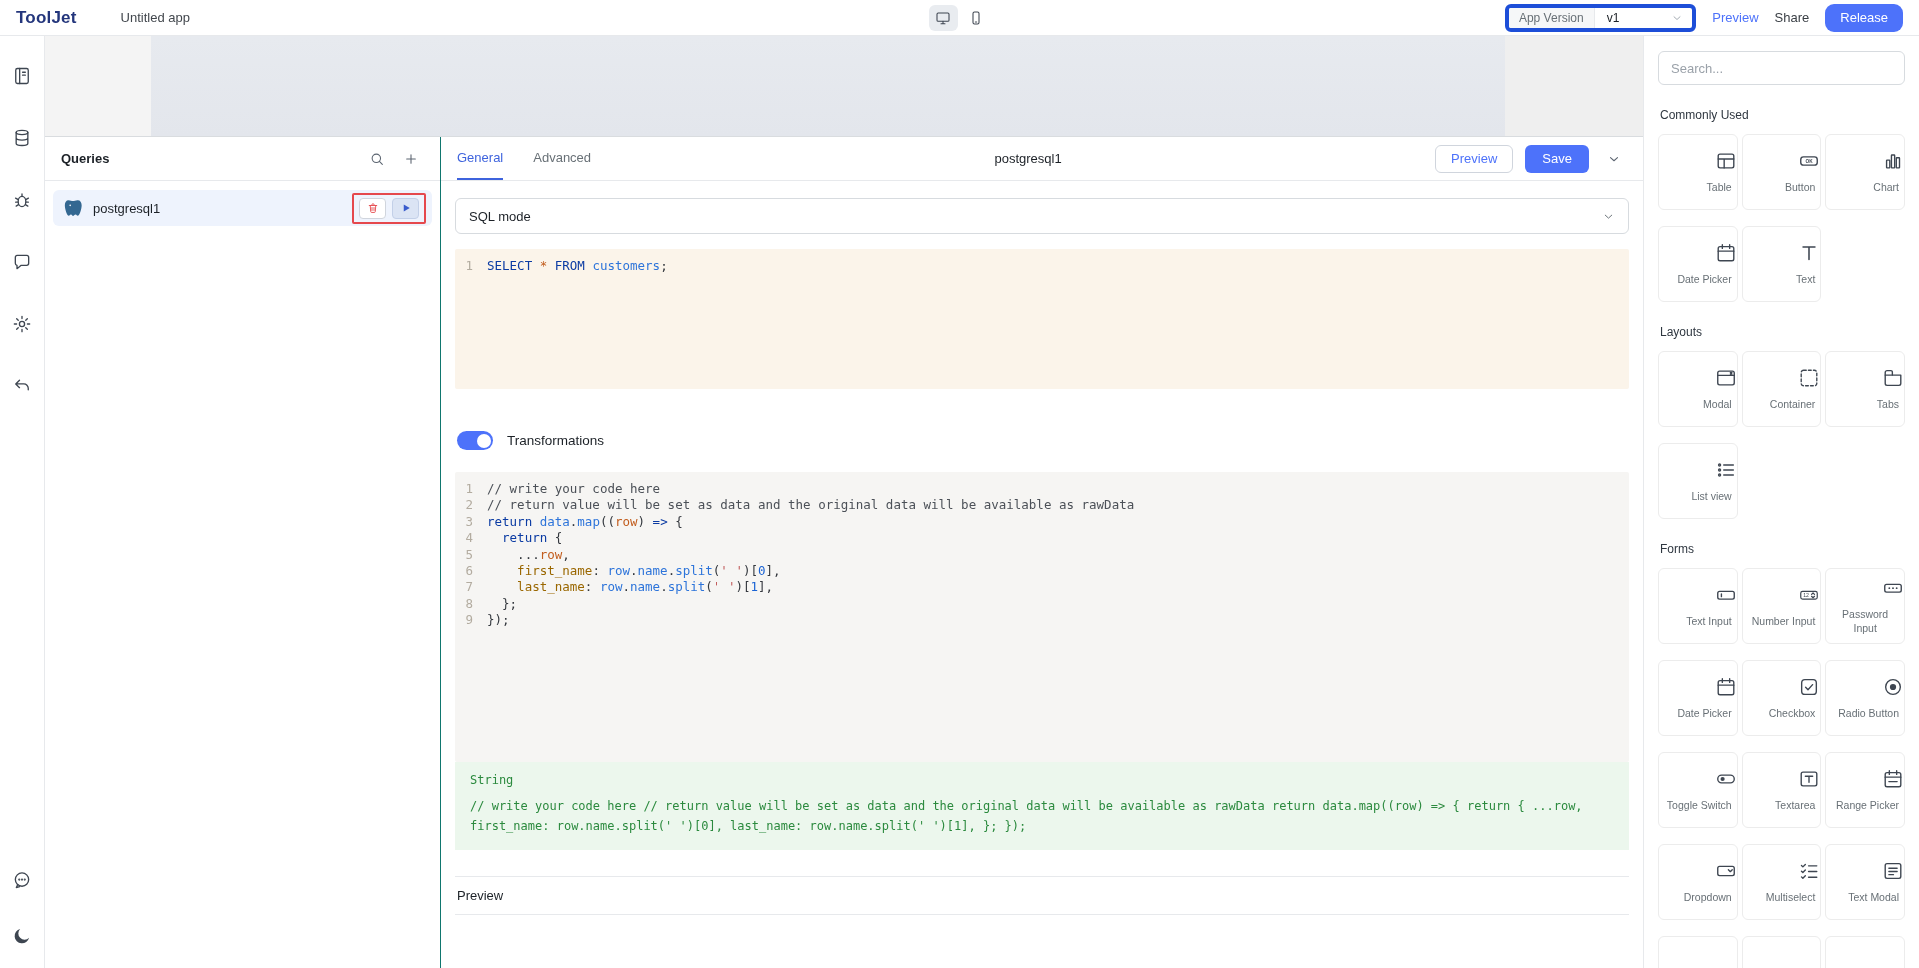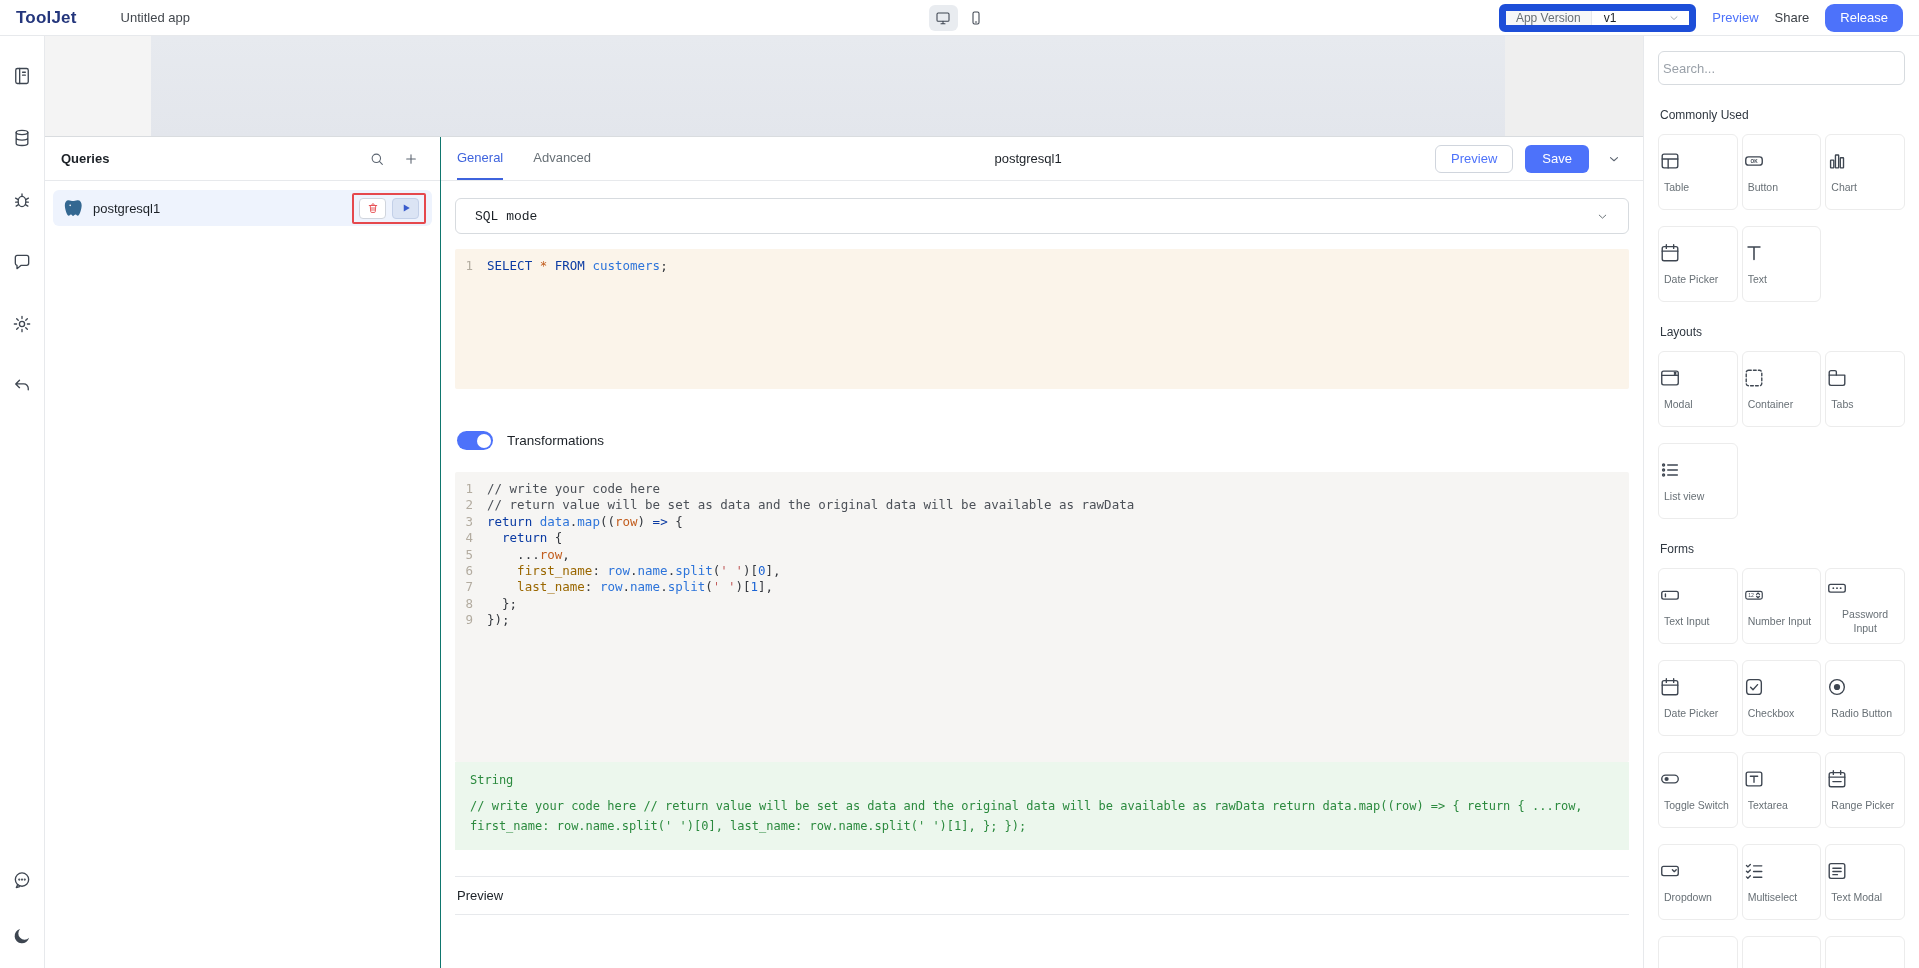--- a/index.html
+++ b/index.html
@@ -9,21 +9,21 @@
 
   
   .topbar { height:36px; flex:none; display:flex; align-items:center; padding:0 16px; background:#fff; border-bottom:1px solid #e7e9ec; position:relative; z-index:5; }
   .logo { font-weight:bold; font-size:17px; color:#24367c; letter-spacing:.2px; margin-right:44px; }
   .app-name { font-size:13px; color:#42474d; cursor:text; }
   .device-toggle { position:absolute; left:50%; transform:translateX(-50%); display:flex; gap:4px; }
   .device-btn { width:29px; height:26px; border:none; background:transparent; border-radius:6px; display:flex; align-items:center; justify-content:center; color:#3e4651; cursor:pointer; }
   .device-btn.active { background:#e9ecf0; }
   .device-btn .icon-wrap, .device-btn svg { width:16px; height:16px; display:block; }
   .header-right { margin-left:auto; display:flex; align-items:center; gap:16px; }
-  .version-combo { display:flex; align-items:center; border:7px solid #1d4ed8; border-radius:6px; height:28px; overflow:hidden; font-size:12px; cursor:pointer; background:#fff; }
+  .version-combo { display:flex; align-items:center; border:4px solid #1d4ed8; border-radius:6px; height:28px; overflow:hidden; font-size:12px; cursor:pointer; background:#fff; }
   .version-label { background:#f6f7f8; color:#687076; padding:0 10px; height:100%; display:flex; align-items:center; border-right:1px solid #e7e9ec; }
   .version-value { padding:0 52px 0 12px; color:#1c2127; }
   .combo-chev { width:12px; height:12px; margin-right:9px; color:#9aa1a9; }
   .combo-chev svg { width:12px; height:12px; display:block; }
   .link-btn { background:none; border:none; color:#4d72fa; font-size:13px; cursor:pointer; font-family:inherit; }
   .share-btn { background:none; border:none; color:#3a3f45; font-size:13px; cursor:pointer; font-family:inherit; }
   .release-btn { background:#4d72fa; color:#fff; border:none; border-radius:9px; height:28px; padding:0 15px; font-size:13px; cursor:pointer; font-family:inherit; }
 
   
   .body { flex:1; display:flex; min-height:0; }
@@ -67,21 +67,21 @@
   .etab { font-size:13px; color:#687076; margin-right:30px; height:100%; display:flex; align-items:center; cursor:pointer; border-bottom:2px solid transparent; }
   .etab.active { color:#3e63dd; border-bottom-color:#3e63dd; font-weight:500; }
   .editor-query-name { margin:0 auto; font-size:13px; color:#1c2127; }
   .editor-actions { display:flex; align-items:center; gap:12px; }
   .btn-preview { height:28px; padding:0 15px; border:1px solid #d0d5dd; background:#fff; color:#4d72fa; border-radius:6px; font-size:13px; cursor:pointer; font-family:inherit; }
   .btn-save { height:28px; padding:0 17px; border:none; background:#4d72fa; color:#fff; border-radius:6px; font-size:13px; cursor:pointer; font-family:inherit; }
   .collapse-btn { background:none; border:none; color:#5b6470; width:26px; height:26px; display:flex; align-items:center; justify-content:center; cursor:pointer; }
   .collapse-btn .icon-wrap, .collapse-btn svg { width:14px; height:14px; display:block; }
 
   .editor-body { flex:1; overflow:hidden; padding:17px 14px 0; }
-  .mode-select { height:36px; border:1px solid #d7dbdf; border-radius:6px; display:flex; align-items:center; justify-content:space-between; padding:0 19px; font-size:13px; color:#1c2127; cursor:pointer; background:#fff;font-family:Liberation Mono, monospace; }
+  .mode-select { height:36px; border:1px solid #d7dbdf; border-radius:6px; display:flex; align-items:center; justify-content:space-between; padding:0 13px; font-size:13px; color:#1c2127; cursor:pointer; background:#fff; }
   .mode-select .icon-wrap, .mode-select svg { width:13px; height:13px; color:#687076; display:block; }
 
   .code { font-family:"DejaVu Sans Mono","Liberation Mono",monospace; font-size:12.5px; line-height:16.4px; padding:9px 0; border-radius:2px; cursor:text; }
   .code.sql { margin-top:15px; background:#fbf4ea; min-height:140px; }
   .code.js  { margin-top:22px; background:#f6f5f3; min-height:290px; }
   .code-line { display:flex; }
   .gutter { width:32px; flex:none; text-align:right; padding-right:14px; color:#b3aca0; user-select:none; }
   .code-text { white-space:pre; }
   .tk-pl  { color:#33373d; }
   .tk-com { color:#4c5158; }
@@ -98,26 +98,26 @@
   .transform-label { font-size:13.5px; color:#1c2127; font-weight:500; }
 
   .result { background:#ecf7ed; padding:11px 15px 13px; font-family:"DejaVu Sans Mono","Liberation Mono",monospace; font-size:12px; color:#2b8a3e; }
   .result-type { margin-bottom:9px; }
   .result-value { line-height:1.7; }
 
   .preview-section { margin-top:26px; border-top:1px solid #e7e9ec; border-bottom:1px solid #e7e9ec; padding:11px 2px; font-size:13px; color:#1c2127; }
 
   
   .widgets { width:276px; flex:none; border-left:1px solid #e7e9ec; background:#fff; padding:15px 14px; overflow:hidden; }
-  .search-input { width:100%; height:34px; border:1px solid #d7dbdf; border-radius:6px; padding:0 4px; font-size:13px; color:#1c2127; font-family:inherit; outline:none; }
+  .search-input { width:100%; height:34px; border:1px solid #d7dbdf; border-radius:6px; padding:0 12px; font-size:13px; color:#1c2127; font-family:inherit; outline:none; }
   .search-input::placeholder { color:#9aa1a9; }
   .wsection-title { margin:23px 2px 12px; font-size:12px; color:#2f3740; font-weight:500; }
   .wgrid { display:grid; grid-template-columns:repeat(3,1fr); gap:16px 4px; }
   .wgrid.partial { margin-top:16px; }
-  .wcard { height:76px; border:1px solid #ececec; border-radius:6px; background:#fff; display:flex; flex-direction:column; align-items:flex-start; justify-content:center; gap:9px; cursor:grab; }
+  .wcard { height:76px; border:1px solid #ececec; border-radius:6px; background:#fff; display:flex; flex-direction:column; align-items:flex-end; justify-content:center; gap:9px; cursor:grab; }
   .wicon { width:22px; height:22px; color:#3e4651; flex:none; }
   .wicon svg { width:22px; height:22px; display:block; }
   .wlabel { font-size:10.5px; color:#687076; text-align:center; line-height:1.25; padding:0 5px; }
   .icon-wrap { display:inline-flex; }
   .icon-wrap svg { width:100%; height:100%; }
 </style>
 </head>
 <body>
 
 <div class="app">

